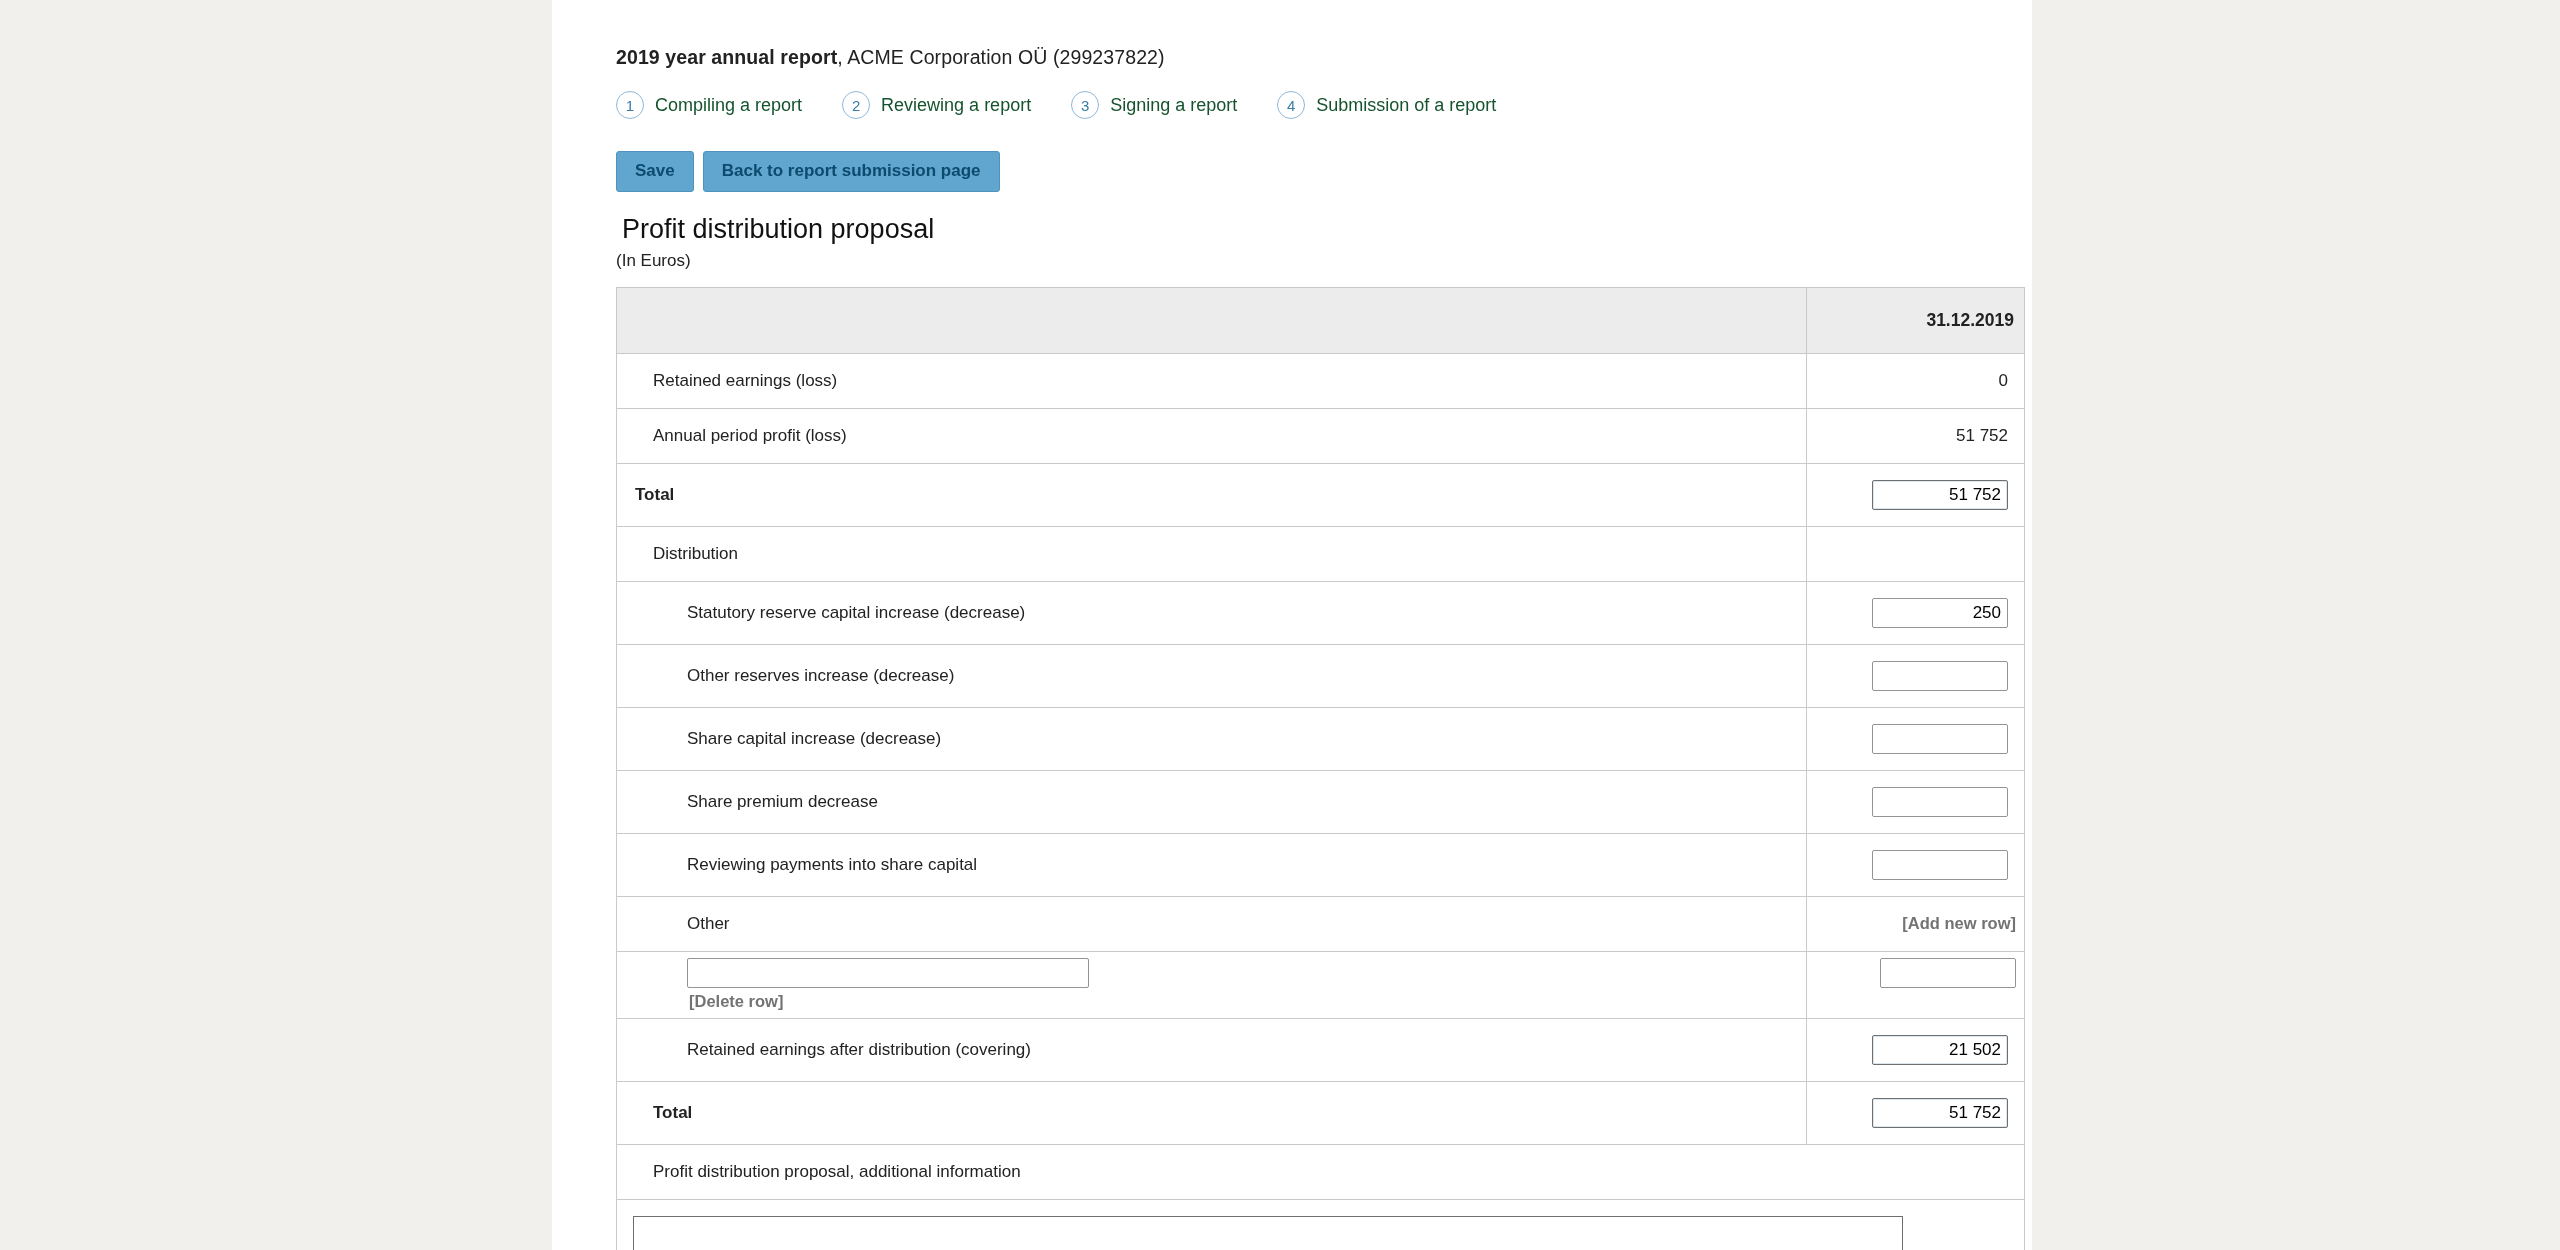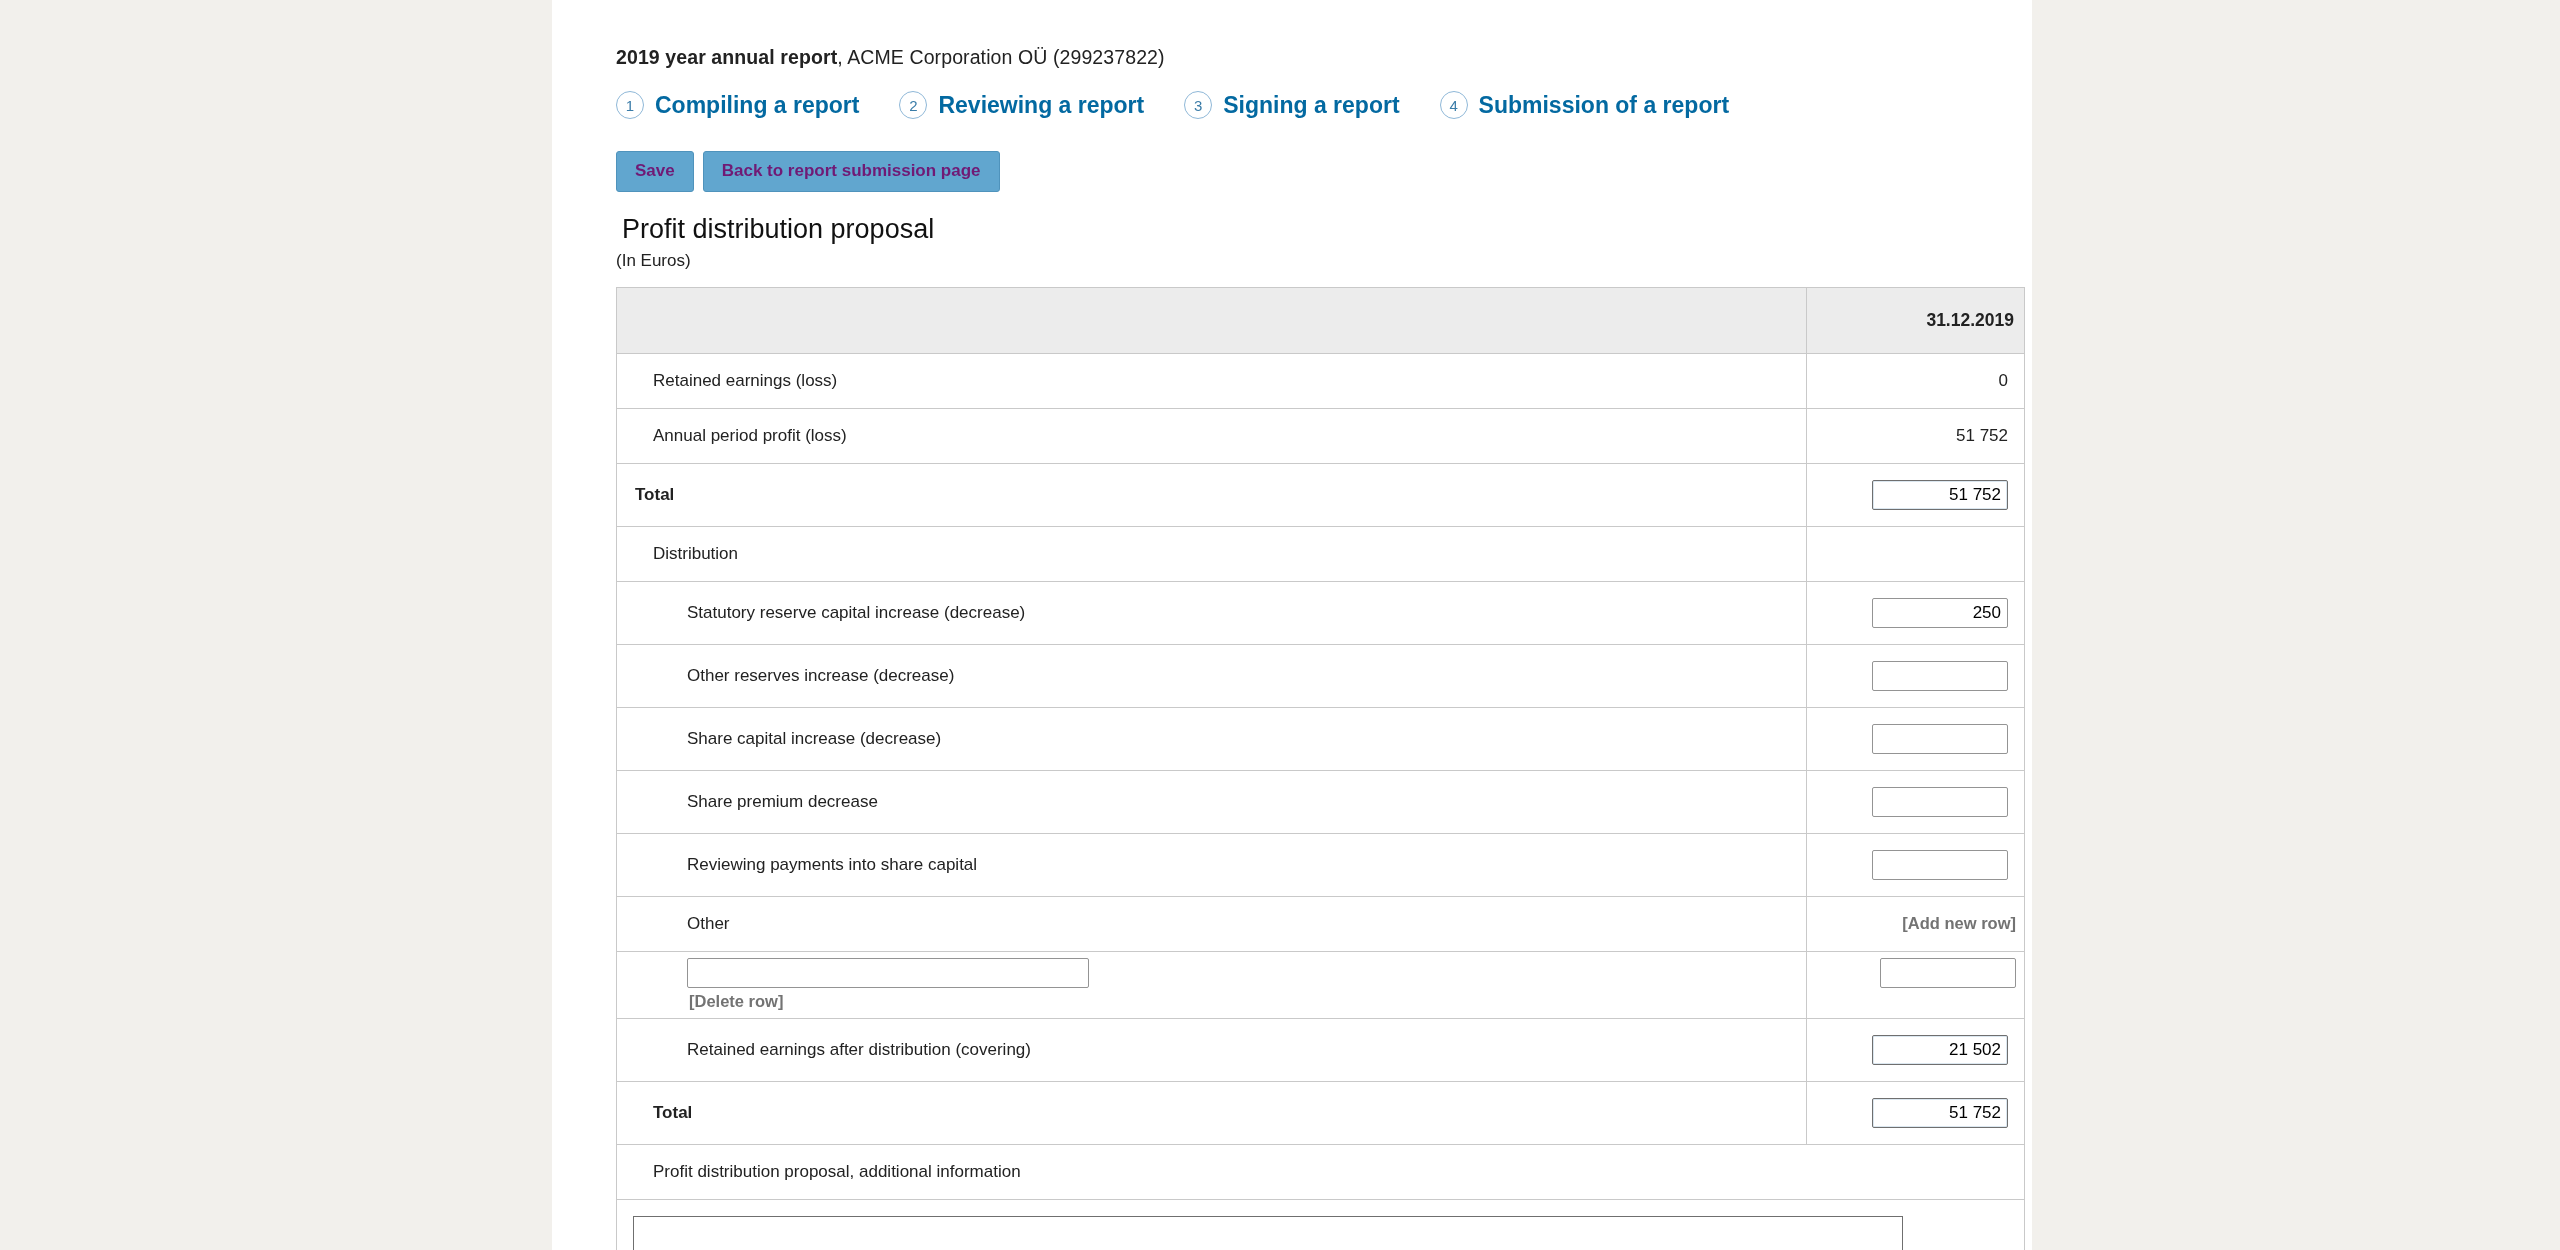--- a/index.html
+++ b/index.html
@@ -52,35 +52,34 @@
     border: 1px solid #8fb8d8;
     color: #3a7ca8;
     font-size: 15px;
     display: flex;
     align-items: center;
     justify-content: center;
     margin-right: 11px;
     background: #ffffff;
   }
   .step-label {
-    font-size: 23px;
-    color: #0369a1;
-    font-weight: bold;
+    font-size: 18px;
+    color: #14532d;
   }
 
   
   .btn-row {
     display: flex;
     gap: 9px;
     margin-bottom: 22px;
   }
   .btn {
     background: #61a6cf;
     border: 1px solid #4f93bc;
-    color: #701a75;
+    color: #0c4a6e;
     font-weight: bold;
     font-size: 17px;
     padding: 10px 18px;
     border-radius: 3px;
     cursor: pointer;
     line-height: 1.1;
   }
 
   .section-title {
     font-size: 27px;

